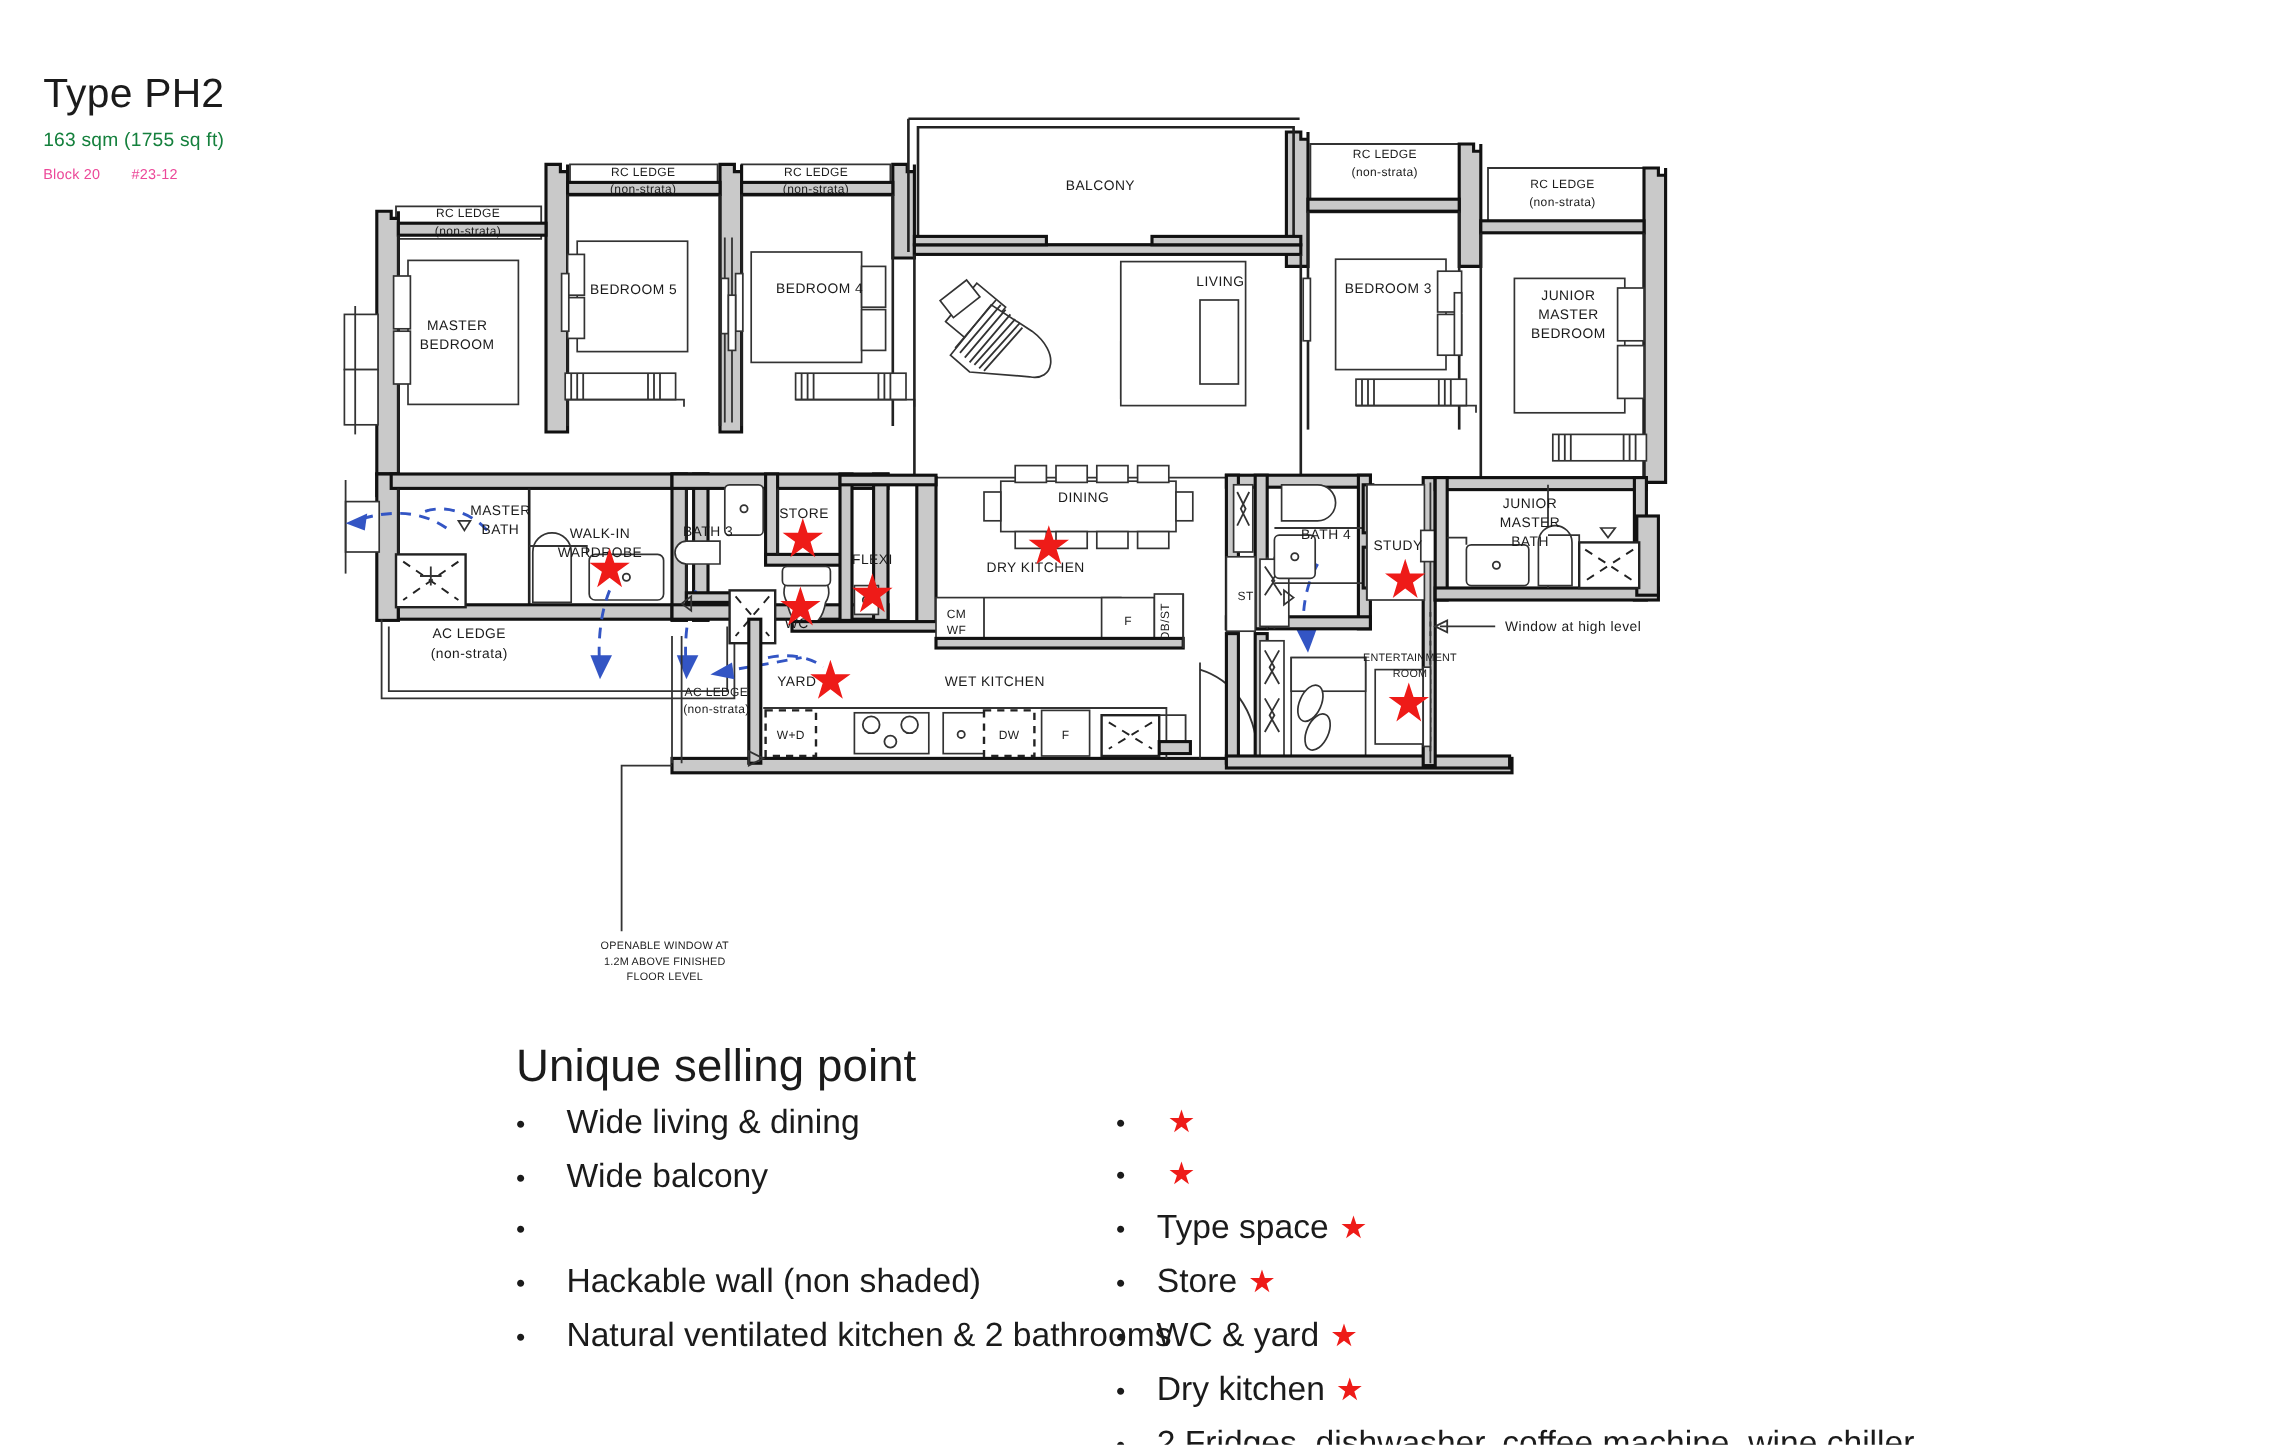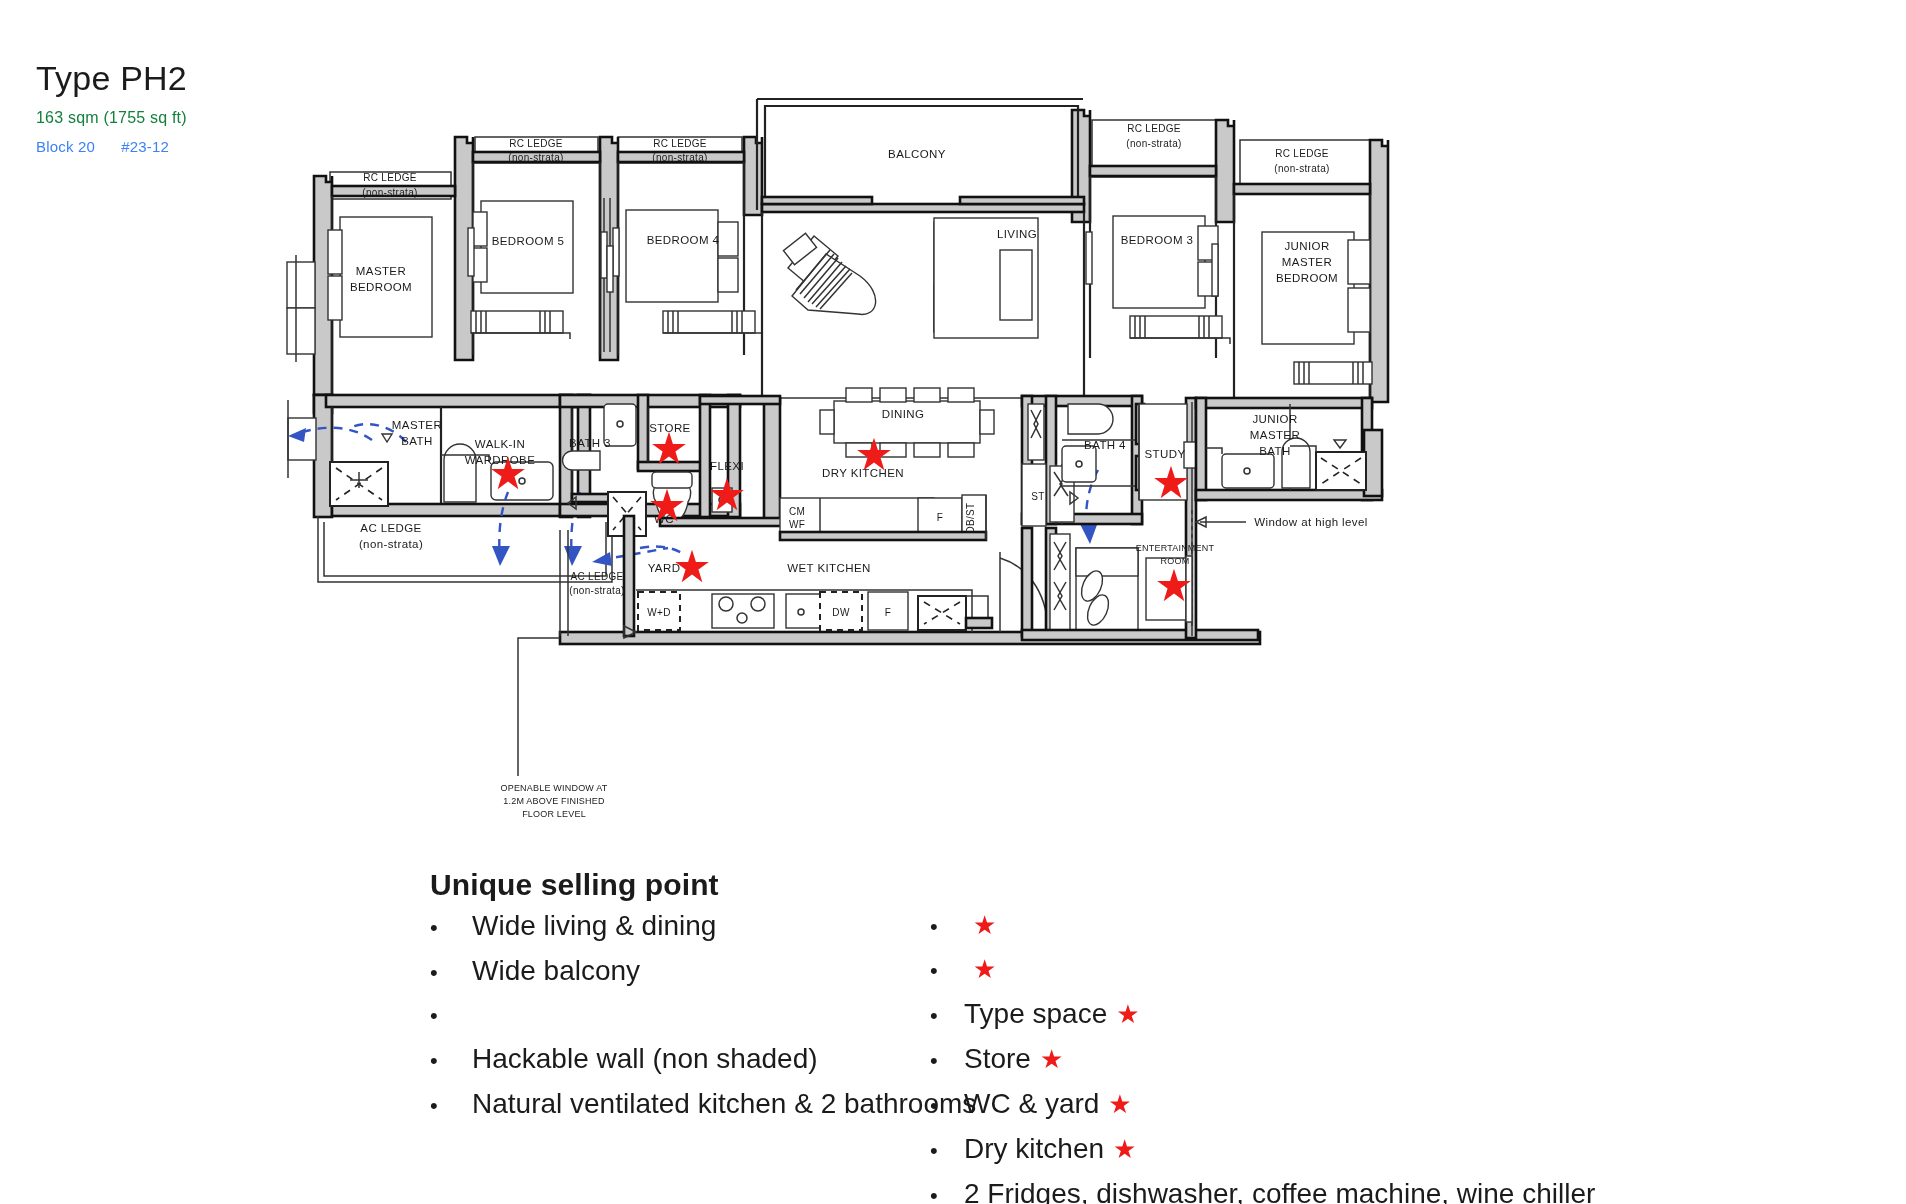--- a/index.html
+++ b/index.html
@@ -19,41 +19,41 @@
   
   #header { position: absolute; left: 36px; top: 60px; }
   #unit-type-title {
     font-size: 34px;
     font-weight: 400;
     letter-spacing: 0.2px;
     color: #1b1b1b;
     line-height: 1.1;
   }
   #unit-area { font-size: 16px; margin-top: 12px; color: #15803d; letter-spacing: .2px;}
-  #unit-block-row { font-size: 15px; margin-top: 11px; color: #3b82f6; letter-spacing: .2px;}
+  #unit-block-row { font-size: 12px; margin-top: 11px; color: #ec4899; letter-spacing: .2px;}
   #unit-block-row .gap { display:inline-block; width: 26px; }
 
   
   #floorplan {
     position: absolute;
     left: 0; top: 0;
     width: 1906px; height: 860px;
   }
   #floorplan svg { display:block; }
 
   
   #usp {
     position: absolute;
     left: 430px;
     top: 868px;
     width: 1460px;
   }
   #usp-title {
-    font-size: 30px;
-    font-weight: bold;
+    font-size: 38px;
+    font-weight: normal;
     color: #1b1b1b;
     margin: 0 0 2px 0;
     letter-spacing: .1px;
   }
   .usp-cols { display: flex; align-items: flex-start; }
   .usp-col-left { width: 500px; flex: none; }
   .usp-col-right { flex: 1; }
   ul.usp-list {
     list-style: none;
     margin: 0; padding: 0;

